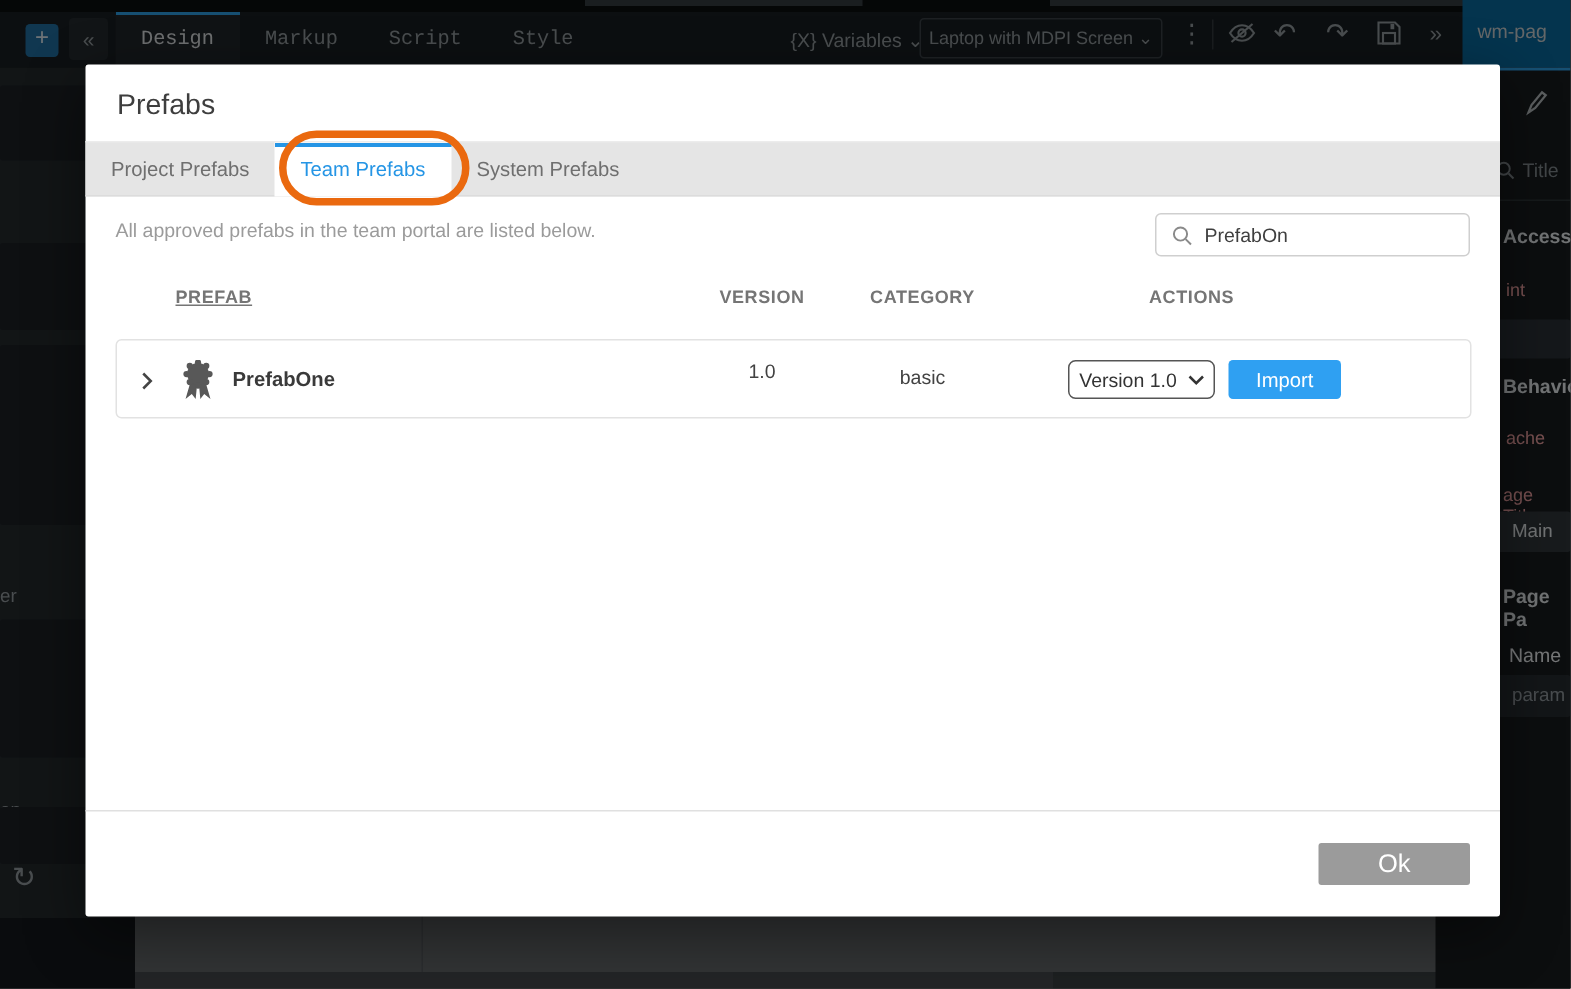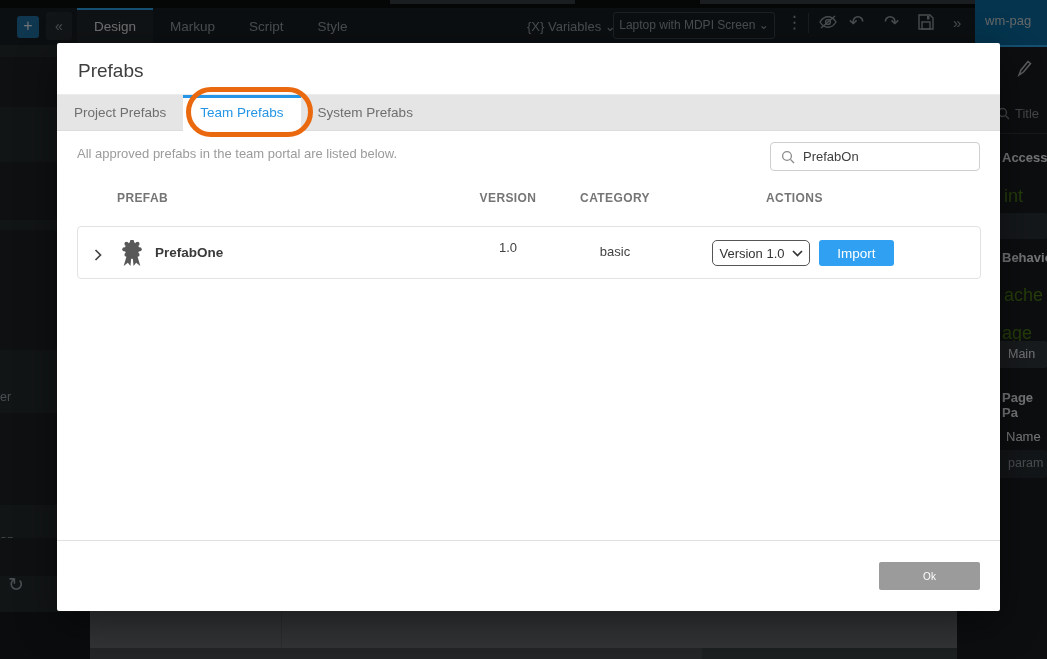--- a/index.html
+++ b/index.html
@@ -11,21 +11,21 @@
   .ide { position:absolute; inset:0; z-index:1; }
   .topbar { position:absolute; left:0; top:0; width:1047px; height:45px; background:#15191d; }
   .topbar-topstrip { position:absolute; left:0; top:0; width:1047px; height:8px; background:#060708; }
   .seg { position:absolute; top:0; height:4px; background:#34393e; }
   .seg1 { left:390px; width:185px; } .seg2 { left:700px; width:310px; }
   .plus-btn { position:absolute; left:17px; top:16px; width:22px; height:22px; background:#1d6fa5; border-radius:3px;
     color:#e8f2fa; font-size:16px; line-height:20px; text-align:center; }
   .collapse-btn { position:absolute; left:46px; top:12px; width:26px; height:28px; background:#22262a; border-radius:3px;
     color:#9aa0a4; font-size:14px; line-height:28px; text-align:center; }
   .ide-tabs { position:absolute; left:77px; top:8px; height:37px; display:flex; }
-  .ide-tab { height:37px; line-height:37px; padding:0 17px; font-size:13.5px; color:#9aa0a4; }
+  .ide-tab { height:37px; line-height:37px; padding:0 17px; font-size:13.5px; color:#9aa0a4;font-family:Liberation Mono, monospace; }
   .ide-tab.active { background:#1d2125; color:#e8eaec; box-shadow:inset 0 2px 0 0 #2aa3f0; }
   .vars { position:absolute; left:527px; top:9px; height:36px; line-height:36px; font-size:13px; color:#9aa0a4; }
   .device-select { position:absolute; left:613px; top:12px; width:162px; height:27px; border:1px solid #3b4147; border-radius:3px;
     color:#9aa0a4; font-size:12px; line-height:25px; text-align:center; }
   .kebab { position:absolute; left:786px; top:10px; color:#9aa0a4; font-size:17px; line-height:26px; }
   .tb-divider { position:absolute; left:808px; top:13px; width:1px; height:20px; background:#33383c; }
   .tb-icon { position:absolute; top:11px; color:#9aa0a4; }
   .tb-undo { left:849px; font-size:18px; } .tb-redo { left:884px; font-size:18px; }
   .overflow-chevron { position:absolute; left:953px; top:9px; font-size:15px; color:#9aa0a4; line-height:28px; }
   .pagename-strip { position:absolute; left:975px; top:0; width:72px; height:45px; background:#0369a1; }
@@ -47,21 +47,21 @@
   .hscroll-thumb { position:absolute; left:0; top:0; width:612px; height:11px; background:#46494d; }
 
   
   .right-panel { position:absolute; left:957px; top:45px; width:90px; height:614px; background:#14171a; }
   .rp-blueline { position:absolute; left:0; top:0; width:90px; height:2px; background:#2aa3f0; }
   .rp-pencil { position:absolute; left:58px; top:14px; }
   .rp-search { position:absolute; left:40px; top:55px; width:50px; height:26px; display:flex; align-items:center; gap:5px;
     color:#8a9094; font-size:13px; }
   .rp-div { position:absolute; left:0; top:88px; width:90px; height:1px; background:#2b3034; }
   .rp-header { position:absolute; font-size:13px; font-weight:bold; color:#f2f4f6; }
-  .rp-label { position:absolute; font-size:18px; color:#4d7c0f; }
+  .rp-label { position:absolute; font-size:12px; color:#fca5a5; }
   .rp-box { position:absolute; background:#2e3338; border-radius:2px; }
   .rp-box span { position:absolute; left:12px; top:6px; font-size:12.5px; color:#f0f2f4; }
   .rp-box.dim span { color:#9aa0a5; }
 
   
   .overlay { position:absolute; inset:0; background:rgba(6,7,8,0.54); z-index:5; }
 
   
   .modal { position:absolute; left:57px; top:43px; width:943px; height:568px; background:#ffffff; z-index:10;
     box-shadow:0 12px 40px rgba(0,0,0,0.45); border-radius:2px; }
@@ -73,35 +73,35 @@
   .annotation-ring { position:absolute; left:129px; top:44px; width:127px; height:50px; border:5px solid #ea690f;
     border-radius:25px; z-index:30; pointer-events:none; }
   .modal-desc { position:absolute; left:20px; top:103px; font-size:13px; color:#9b9b9b; }
   .modal-search { position:absolute; left:713px; top:99px; width:210px; height:29px; border:1px solid #cfcfcf; border-radius:4px; }
   .modal-search svg { position:absolute; left:10px; top:7px; }
   .modal-search input { position:absolute; left:32px; top:1px; width:170px; height:25px; border:none; outline:none;
     font-size:13px; color:#3f3f3f; font-family:"Liberation Sans", sans-serif; background:transparent; }
   .thead { position:absolute; left:20px; top:148px; width:904px; height:20px; font-size:12px; font-weight:bold;
     color:#757575; letter-spacing:0.4px; }
   .th { position:absolute; top:0; }
-  .th-prefab { left:40px; } .th-version { left:381px; width:100px; text-align:center; }
+  .th-prefab { left:40px;text-decoration:underline; } .th-version { left:381px; width:100px; text-align:center; }
   .th-category { left:482px; width:112px; text-align:center; } .th-actions { left:689px; }
   .row-card { position:absolute; left:20px; top:183px; width:904px; height:53px; border:1px solid #e2e2e2; border-radius:4px; background:#fff; }
   .row-chevron { position:absolute; left:16px; top:20px; }
   .row-ribbon { position:absolute; left:42px; top:13px; }
   .row-name { position:absolute; left:77px; top:18px; font-size:13.5px; font-weight:bold; color:#3a3a3a; }
   .row-version { position:absolute; left:380px; top:13px; width:100px; text-align:center; font-size:13px; color:#424242; }
   .row-category { position:absolute; left:481px; top:17px; width:112px; text-align:center; font-size:13px; color:#424242; }
   .version-select { position:absolute; left:634px; top:13px; width:98px; height:26px; border:1.5px solid #555;
     border-radius:5px; font-size:13px; color:#333; display:flex; align-items:center; justify-content:center; gap:7px; background:#fff; }
   .import-btn { position:absolute; left:741px; top:13px; width:75px; height:26px; background:#2fa0f2; border:none;
     border-radius:3px; color:#fff; font-size:13.5px; font-family:"Liberation Sans", sans-serif; }
   .modal-footer-line { position:absolute; left:0; top:497px; width:943px; height:1px; background:#e0e0e0; }
   .ok-btn { position:absolute; left:822px; top:519px; width:101px; height:28px; background:#9b9b9b; border:none;
-    border-radius:2px; color:#fff; font-size:10px; font-family:"Liberation Sans", sans-serif; }
+    border-radius:2px; color:#fff; font-size:17px; font-family:"Liberation Sans", sans-serif; }
 </style>
 </head>
 <body>
 
 <div class="stage">
 
   <div class="ide">
 
     <div class="topbar">
       <div class="topbar-topstrip">

